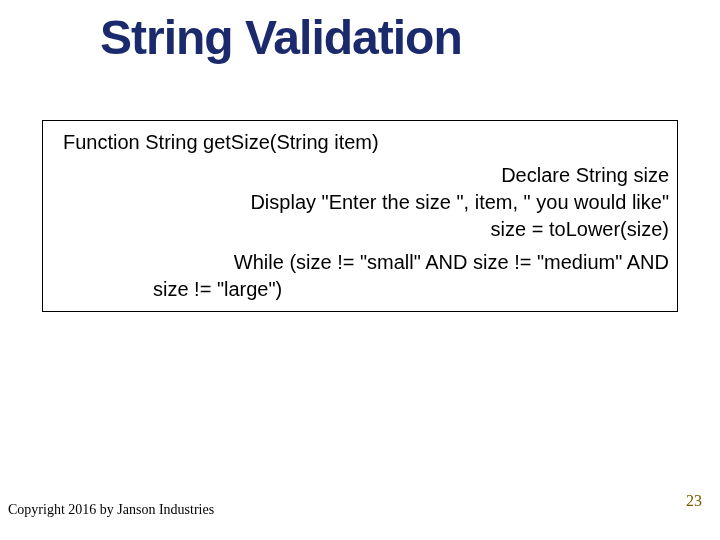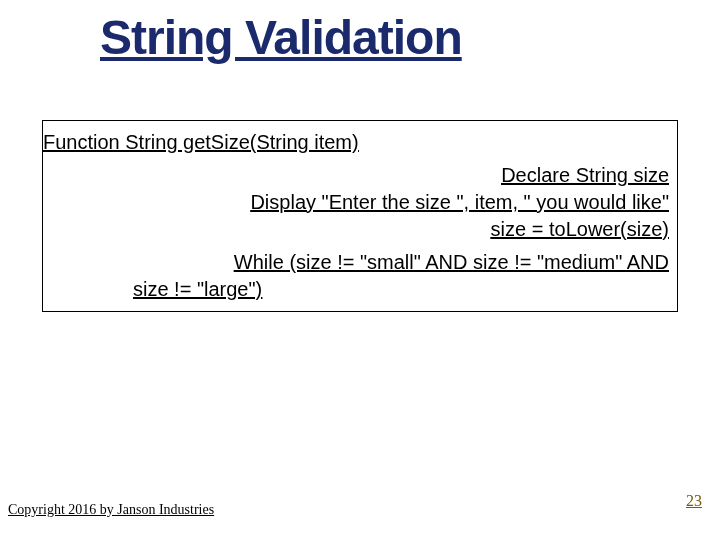--- a/index.html
+++ b/index.html
@@ -1,15 +1,15 @@
 <!DOCTYPE html>
 <html><head>
 <meta charset="utf-8">
 <style>
-  * { margin: 0; padding: 0; box-sizing: border-box; text-decoration: underline; }
+  * { margin: 0; padding: 0; box-sizing: border-box; }
   html, body { width: 720px; height: 540px; overflow: hidden; }
   body {
     background: #ffffff;
     font-family: Arial, Helvetica, sans-serif;
     position: relative;
   }
   .title {
     position: absolute;
     top: 10px;
     left: 100px;
@@ -18,21 +18,21 @@
     color: #1a2a6c;
     font-style: normal;
     letter-spacing: -1px;
   }
   .codebox {
     position: absolute;
     top: 120px;
     left: 42px;
     width: 636px;
     border: 1px solid #000;
-    padding: 8px 8px 8px 0;
+    padding: 8px 8px 8px 20px;
   }
   .line {
     font-family: Verdana, Geneva, sans-serif;
     font-size: 20px;
     color: #000;
     line-height: 1.35;
   }
   .indent1 { padding-left: 28px; text-align: right; }
   .indent2 { padding-left: 90px; }
   .block { margin-top: 6px; }

